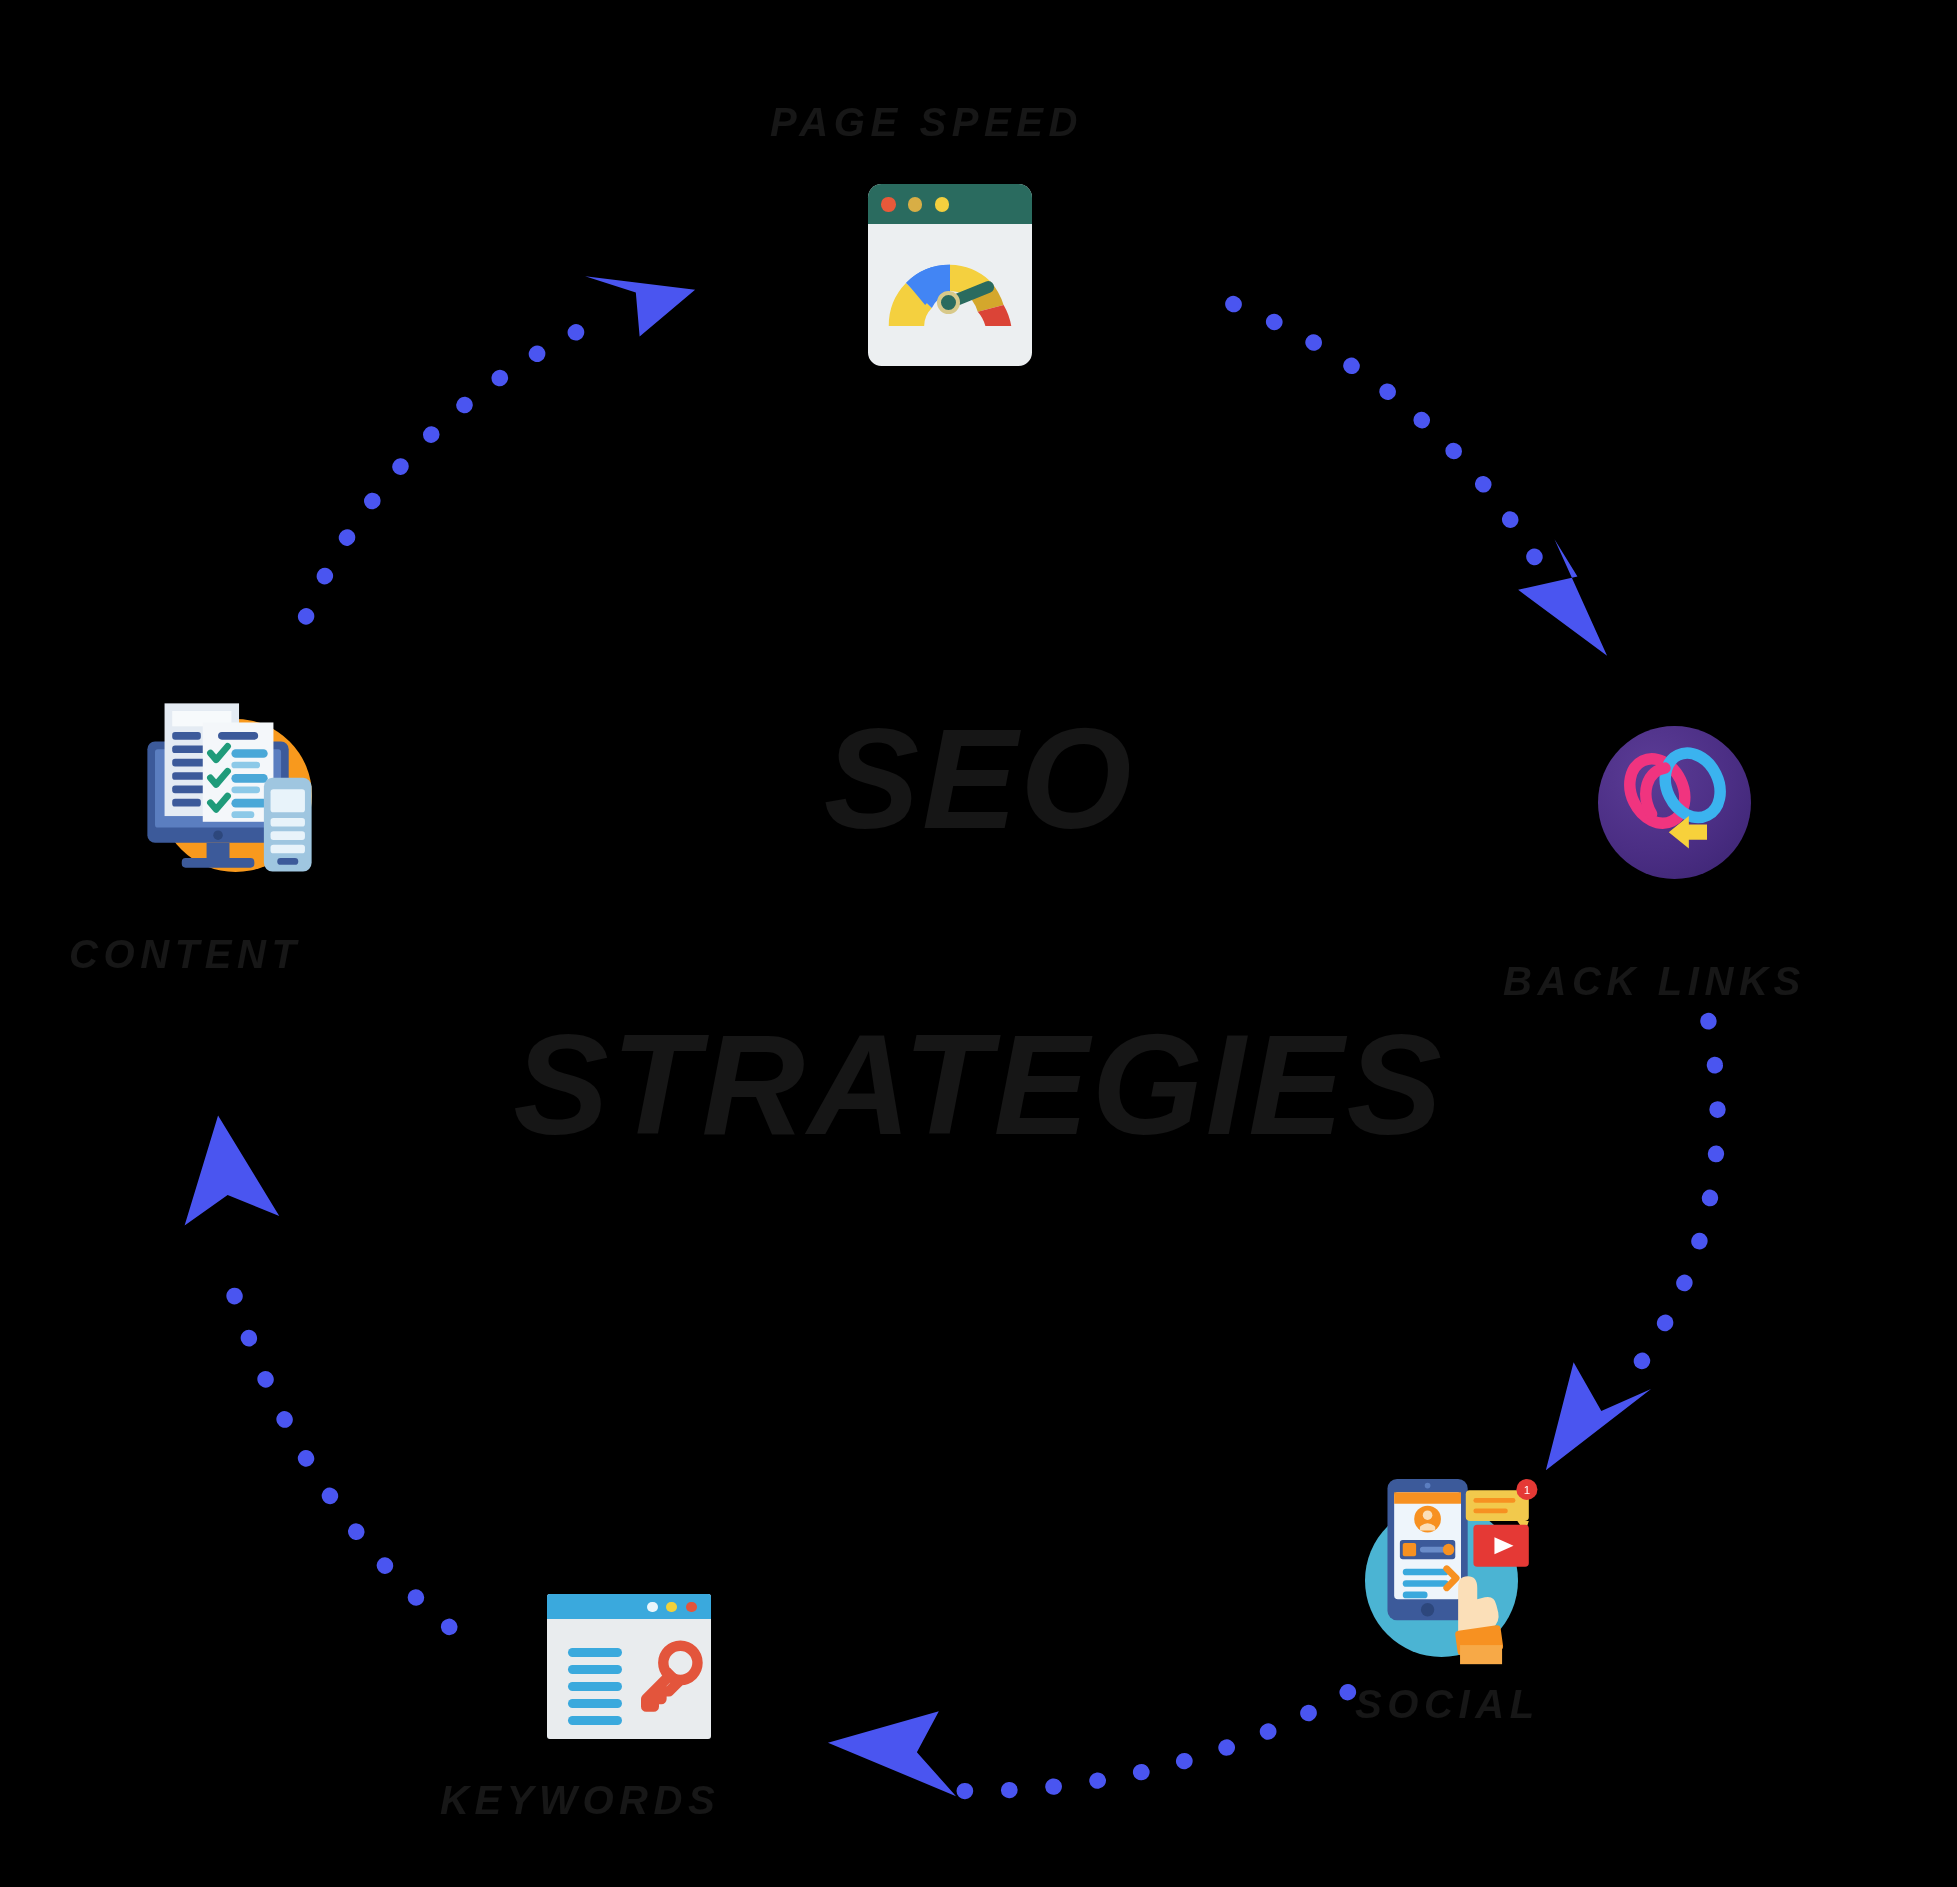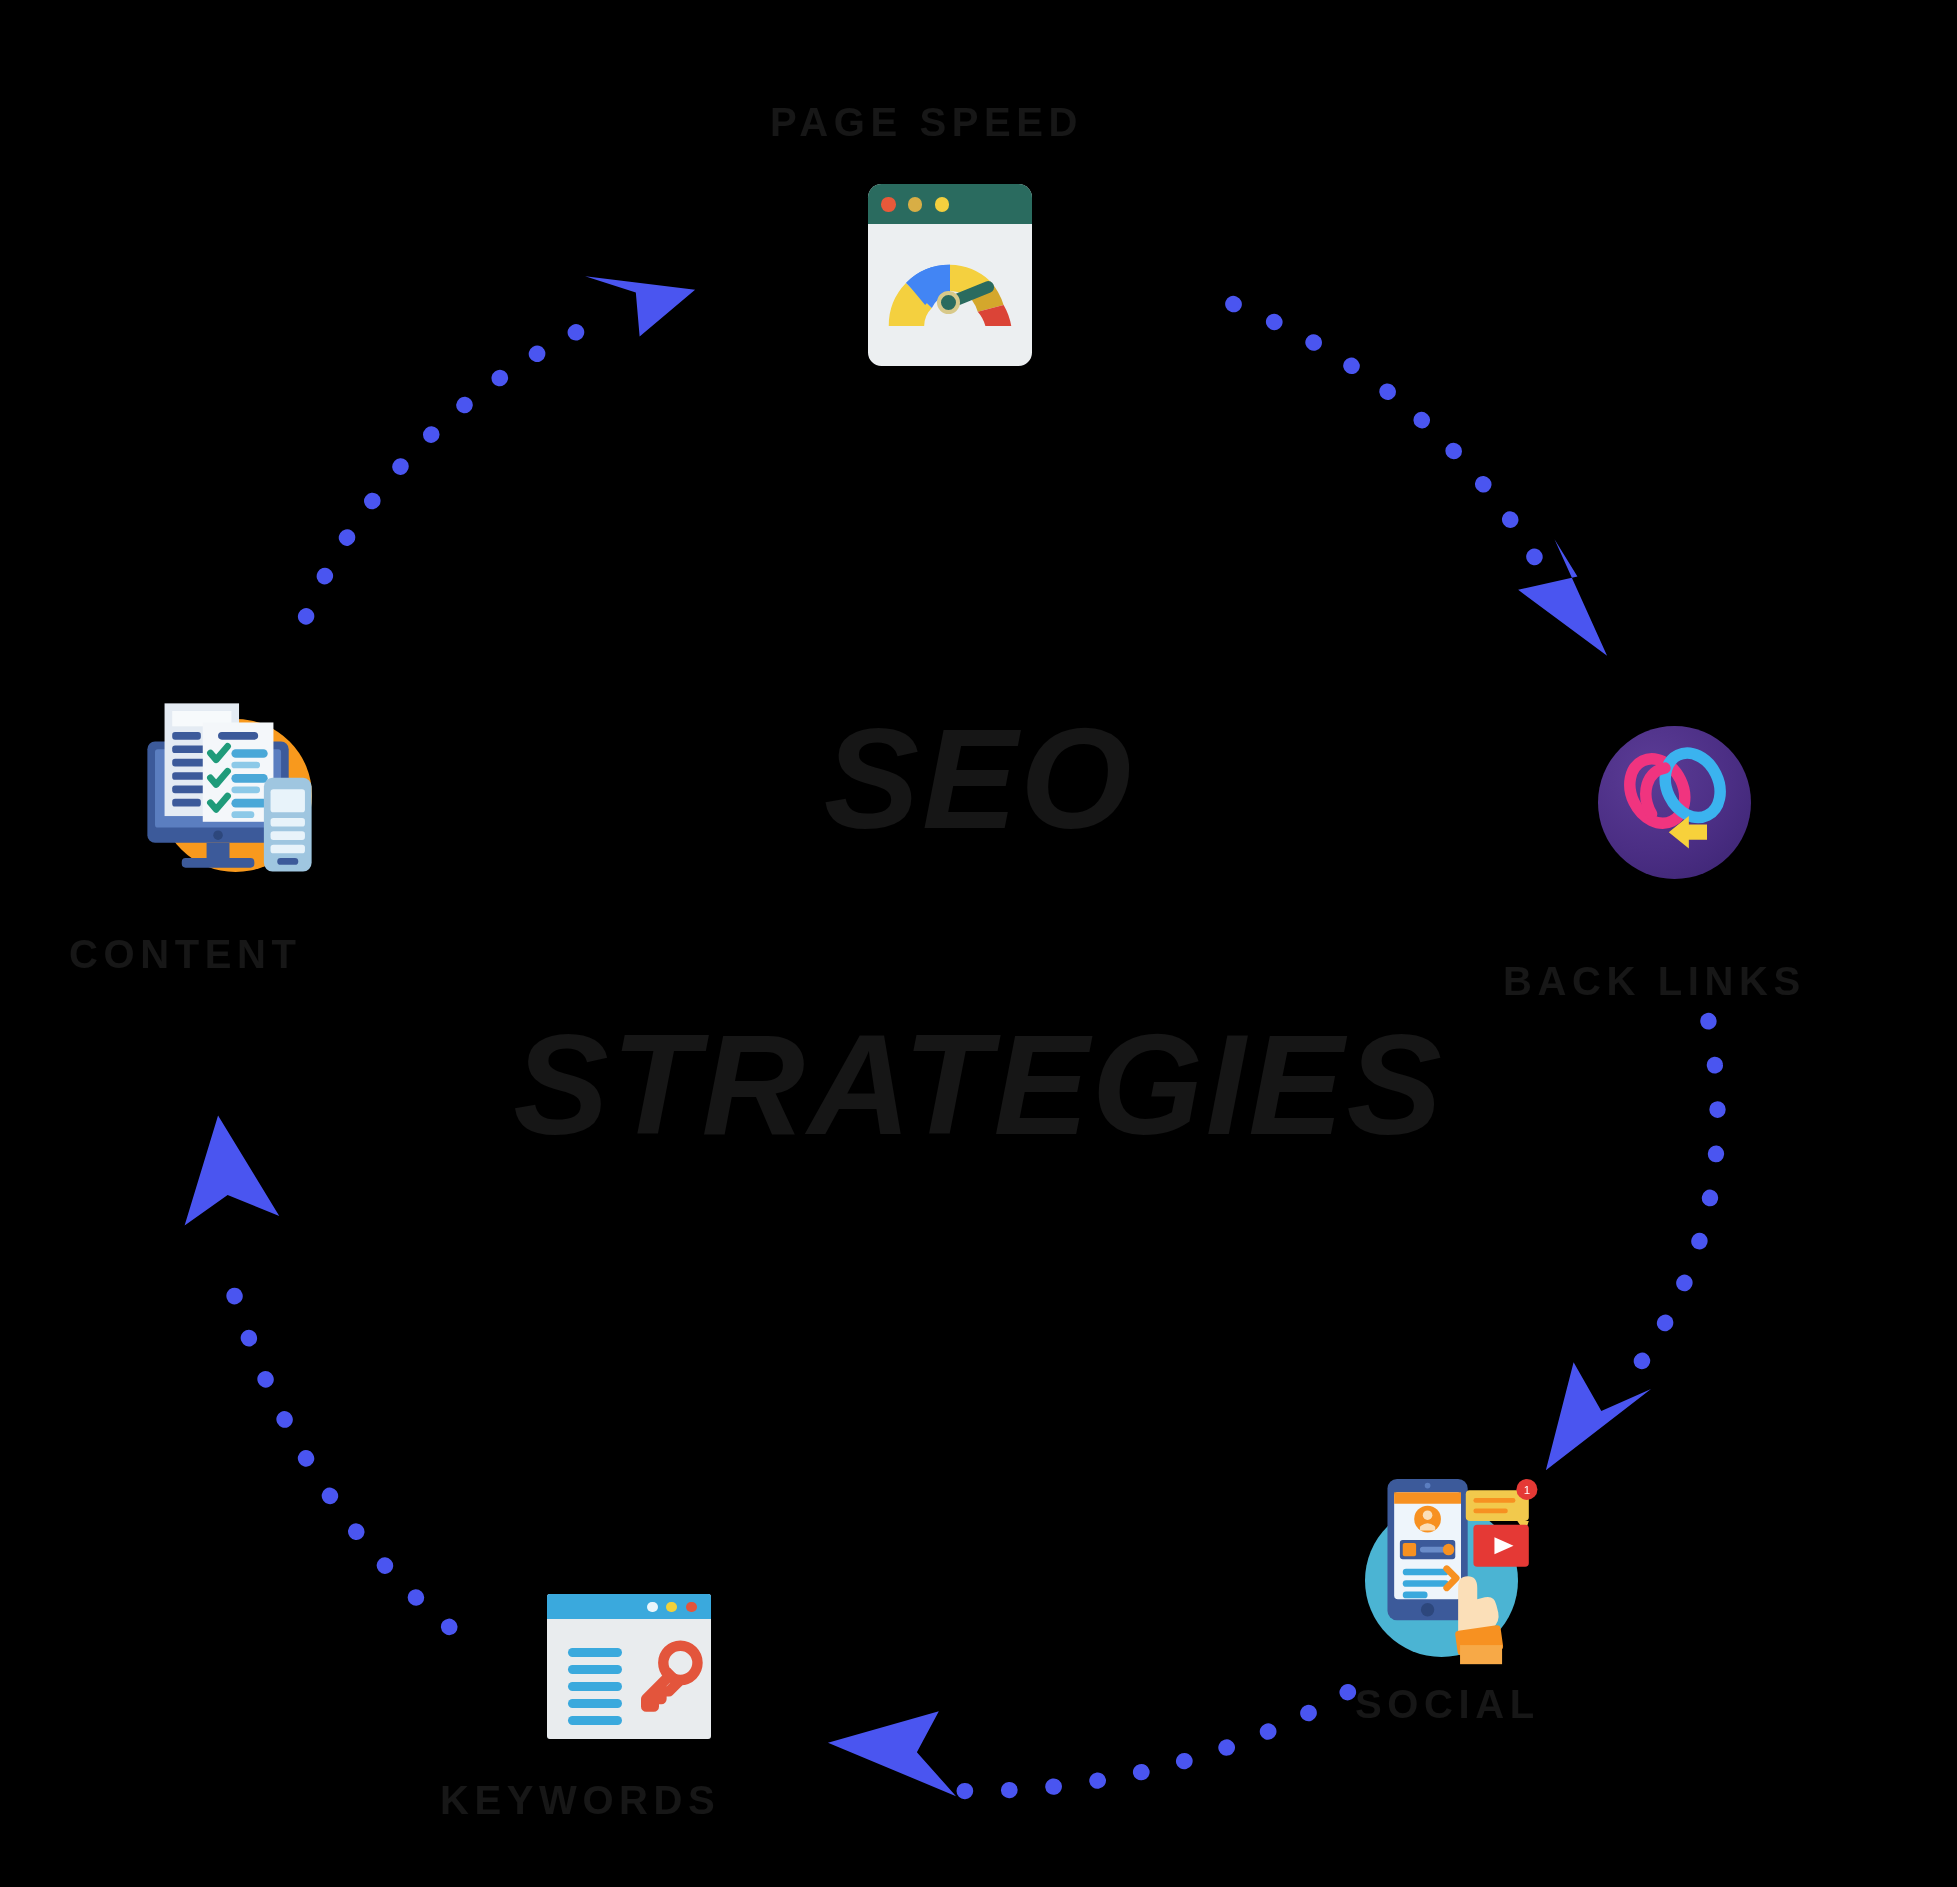--- a/index.html
+++ b/index.html
@@ -47,20 +47,21 @@
     top: 1013px;
     font-size: 143px;
   }
   .node {
     position: absolute;
   }
   .node-label {
     position: absolute;
     color: #171717;
     font-weight: 700;
+    font-style: italic;
     font-size: 40px;
     letter-spacing: 0.14em;
     white-space: nowrap;
     font-family: "Liberation Sans", sans-serif;
   }
   .icon-box {
     position: absolute;
   }
 
   

